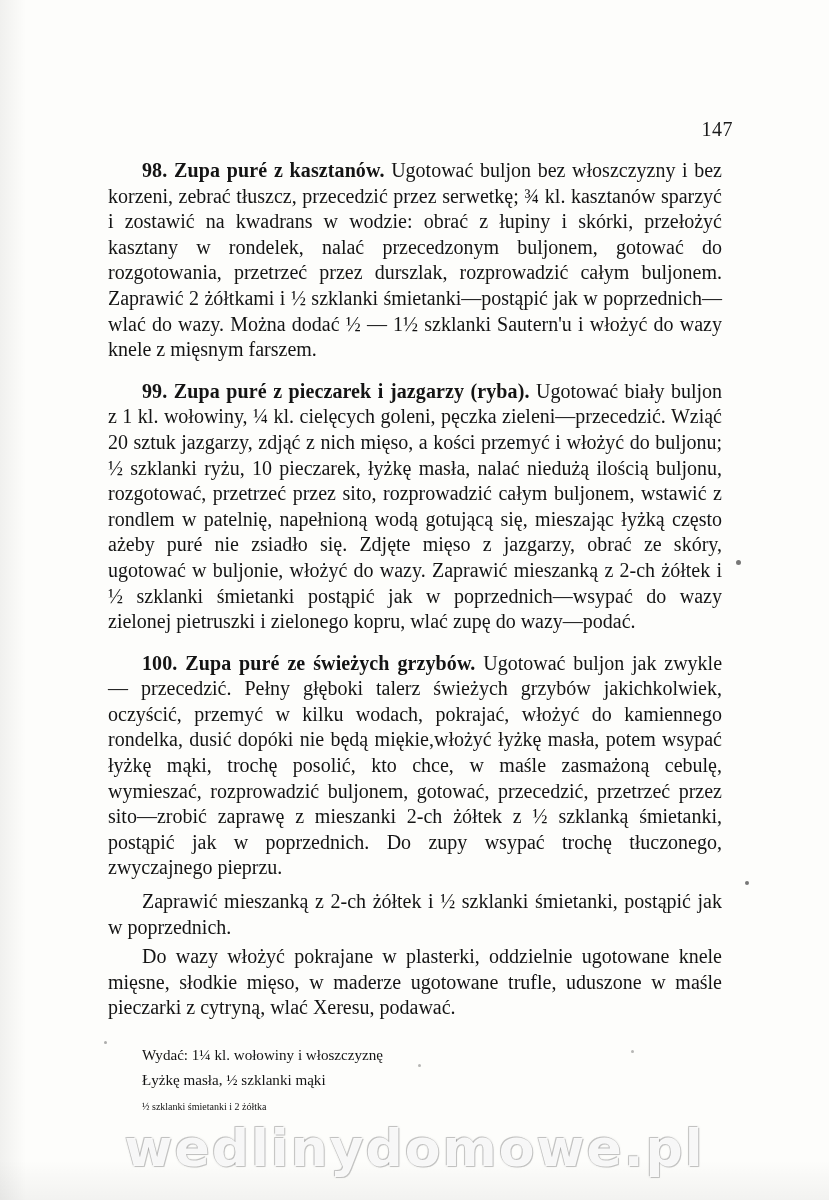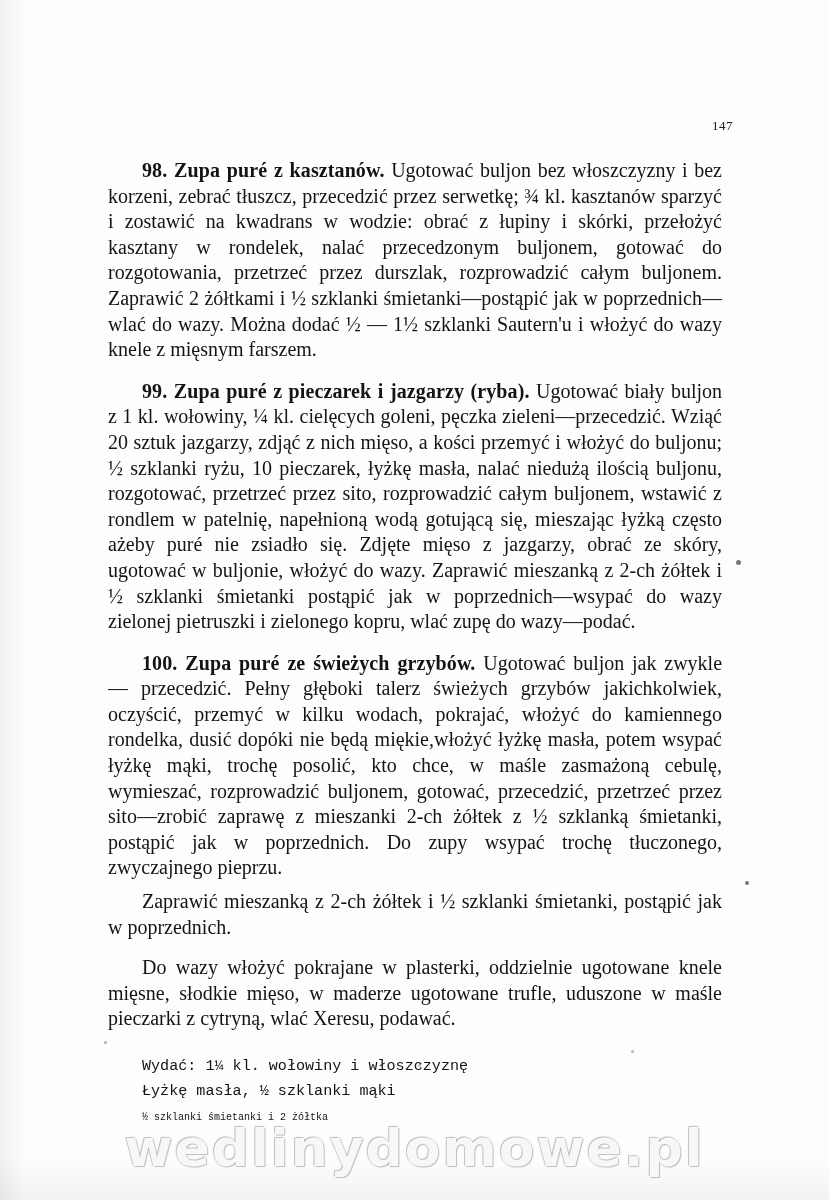--- a/index.html
+++ b/index.html
@@ -17,21 +17,21 @@
   }
   .page {
     position: absolute;
     inset: 0;
     background: #fdfdfb;
   }
   .page-number {
     position: absolute;
     top: 118px;
     right: 96px;
-    font-size: 13px;
+    font-size: 20px;
     letter-spacing: .5px;
     color: #1a1a1a;
   }
   .content {
     position: absolute;
     left: 108px;
     top: 158px;
     width: 614px;
   }
   .para {
@@ -57,21 +57,20 @@
     letter-spacing: .1px;
   }
   .list-block {
     margin-top: 22px;
   }
   .list-line {
     font-size: 15.1px;
     line-height: 25.4px;
     padding-left: 34px;
     color: #141414;
-    font-family: Liberation Mono, monospace;
   }
   .list-line.small {
     font-size: 10px;
   }
   
   .speck {
     position: absolute;
     background: #4a4a4a;
     border-radius: 50%;
     opacity: .75;
@@ -119,21 +118,21 @@
 
   <div class="content">
 
     <p class="para indent"><span class="recipe-head">98. Zupa puré z kasztanów.</span> <span>Ugotować buljon bez włoszczyzny i bez korzeni, zebrać tłuszcz, przecedzić przez serwetkę; ¾ kl. kasztanów sparzyć i zostawić na kwadrans w wodzie: obrać z łupiny i skórki, przełożyć kasztany w rondelek, nalać przecedzonym buljonem, gotować do rozgotowania, przetrzeć przez durszlak, rozprowadzić całym buljonem. Zaprawić 2 żółtkami i ½ szklanki śmietanki—postąpić jak w poprzednich—wlać do wazy. Można dodać ½ — 1½ szklanki Sautern'u i włożyć do wazy knele z mięsnym farszem.</span></p>
 
     <p class="para indent"><span class="recipe-head">99. Zupa puré z pieczarek i jazgarzy (ryba).</span> <span>Ugotować biały buljon z 1 kl. wołowiny, ¼ kl. cielęcych goleni, pęczka zieleni—przecedzić. Wziąć 20 sztuk jazgarzy, zdjąć z nich mięso, a kości przemyć i włożyć do buljonu; ½ szklanki ryżu, 10 pieczarek, łyżkę masła, nalać niedużą ilością buljonu, rozgotować, przetrzeć przez sito, rozprowadzić całym buljonem, wstawić z rondlem w patelnię, napełnioną wodą gotującą się, mieszając łyżką często ażeby puré nie zsiadło się. Zdjęte mięso z jazgarzy, obrać ze skóry, ugotować w buljonie, włożyć do wazy. Zaprawić mieszanką z 2-ch żółtek i ½ szklanki śmietanki postąpić jak w poprzednich—wsypać do wazy zielonej pietruszki i zielonego kopru, wlać zupę do wazy—podać.</span></p>
 
     <p class="para indent"><span class="recipe-head">100. Zupa puré ze świeżych grzybów.</span> <span>Ugotować buljon jak zwykle — przecedzić. Pełny głęboki talerz świeżych grzybów jakichkolwiek, oczyścić, przemyć w kilku wodach, pokrajać, włożyć do kamiennego rondelka, dusić dopóki nie będą miękie,włożyć łyżkę masła, potem wsypać łyżkę mąki, trochę posolić, kto chce, w maśle zasmażoną cebulę, wymieszać, rozprowadzić buljonem, gotować, przecedzić, przetrzeć przez sito—zrobić zaprawę z mieszanki 2-ch żółtek z ½ szklanką śmietanki, postąpić jak w poprzednich. Do zupy wsypać trochę tłuczonego, zwyczajnego pieprzu.</span></p>
 
     <p class="para indent tight" style="margin-top:8px">Zaprawić mieszanką z 2-ch żółtek i ½ szklanki śmietanki, postąpić jak w poprzednich.</p>
-    <p class="para indent tight" style="margin-top:15px">Do wazy włożyć pokrajane w plasterki, oddzielnie ugotowane knele mięsne, słodkie mięso, w maderze ugotowane trufle, uduszone w maśle pieczarki z cytryną, wlać Xeresu, podawać.</p>
+    <p class="para indent tight" style="margin-top:4px">Do wazy włożyć pokrajane w plasterki, oddzielnie ugotowane knele mięsne, słodkie mięso, w maderze ugotowane trufle, uduszone w maśle pieczarki z cytryną, wlać Xeresu, podawać.</p>
 
     <div class="list-block">
       <div class="list-line">Wydać: 1¼ kl. wołowiny i włoszczyznę</div>
       <div class="list-line">Łyżkę masła, ½ szklanki mąki</div>
       <div class="list-line small">½ szklanki śmietanki i 2 żółtka</div>
     </div>
 
   </div>
 
   <div class="speck" style="left:736px; top:560px; width:5px; height:5px;"></div>

